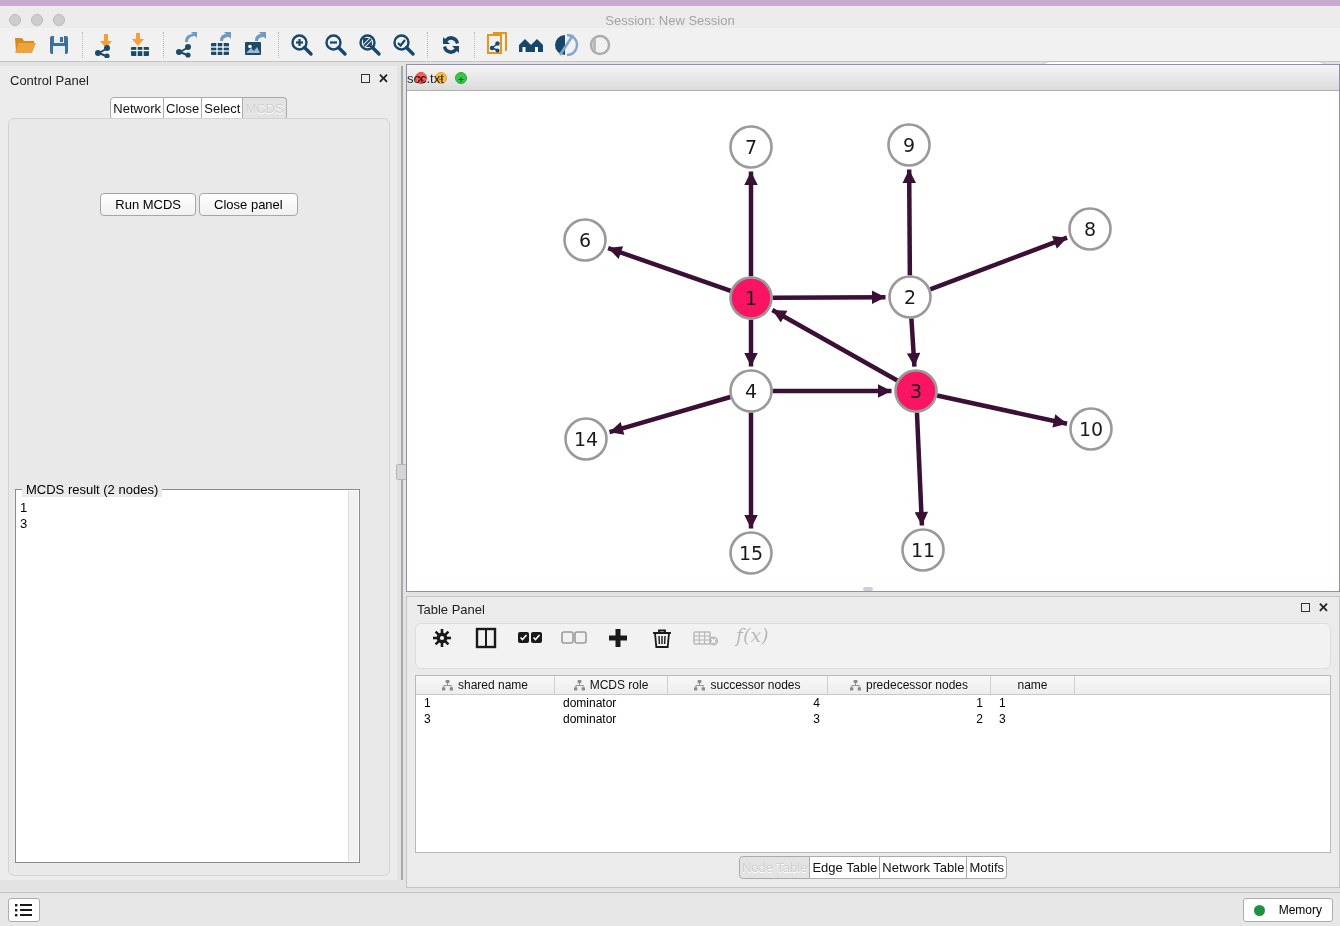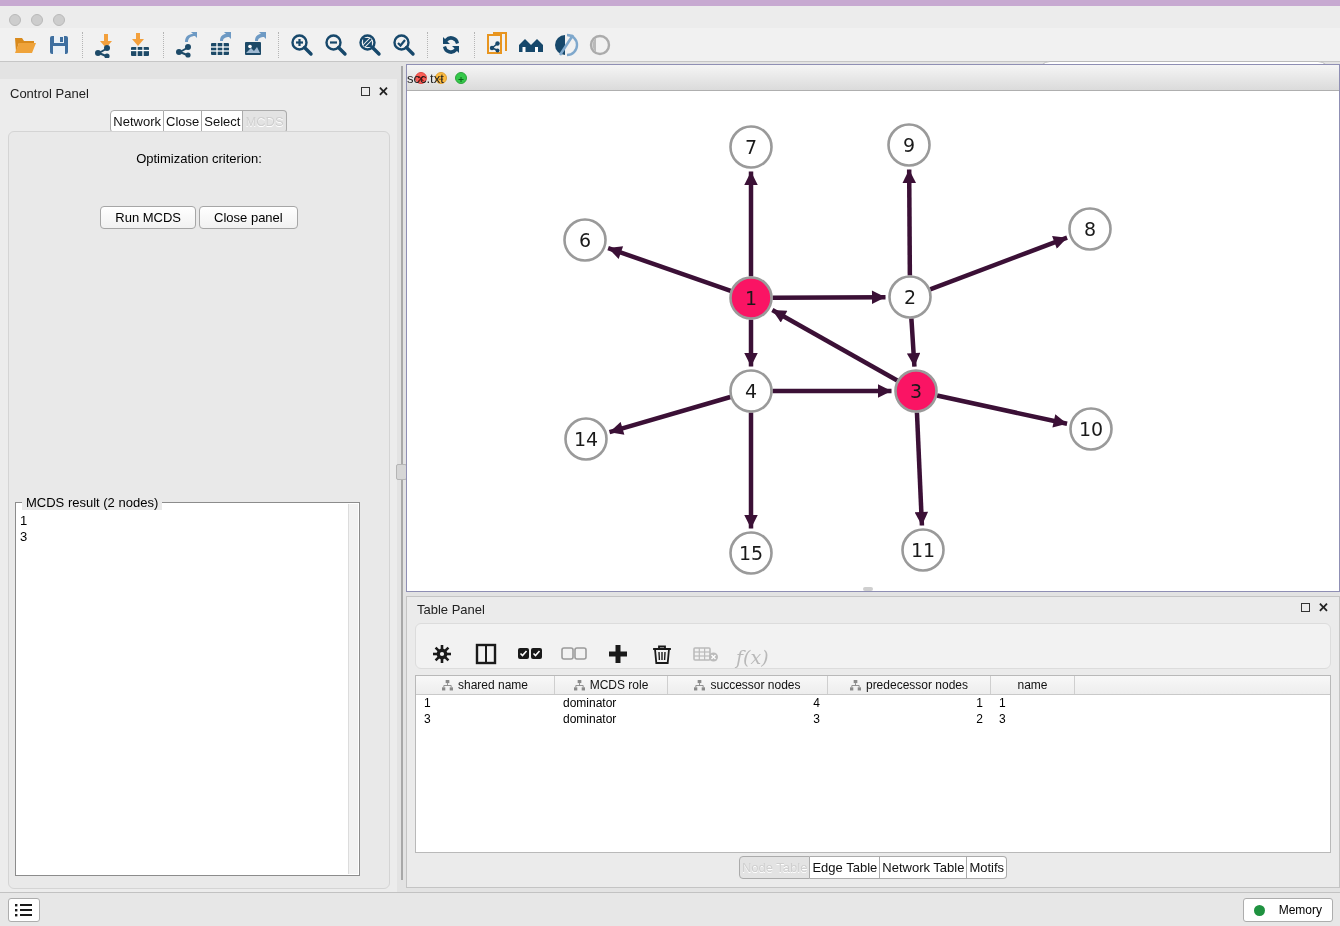--- a/index.html
+++ b/index.html
@@ -14,21 +14,21 @@
   .app-title { position:absolute; top:7px; left:0; width:100%; text-align:center; color:#A3A3A3; font-size:13px; }
 
   .toolbar { position:absolute; left:0; top:28px; width:1340px; height:34px; background:#F1F1F1; border-bottom:1px solid #C6C6C6; display:flex; align-items:center; padding-left:8px; }
   .tb-icon { width:34px; height:30px; display:flex; align-items:center; justify-content:center; cursor:default; }
   .tb-sep { width:1px; height:26px; margin:0 6px; border-left:1px dotted #B5B5B5; }
   .search-wrap { position:absolute; right:10px; top:33px; width:292px; height:24px; background:#FFF; border:1px solid #BBB; border-radius:12px; display:flex; align-items:center; padding-left:8px; }
   .search-wrap svg { opacity:.55; }
   .search-input { border:none; outline:none; background:transparent; flex:1; font-size:12px; height:20px; }
 
   
-  .control-panel { position:absolute; left:0; top:79px; width:397px; height:814px; background:#ECECEC; }
+  .control-panel { position:absolute; left:0; top:66px; width:397px; height:814px; background:#ECECEC; }
   .panel-head { position:absolute; left:10px; top:7px; font-size:13px; color:#222; }
   .panel-btns { position:absolute; right:8px; top:7px; display:flex; gap:8px; align-items:center; }
   .float-box { width:9px; height:9px; border:1.6px solid #333; display:inline-block; }
   .close-x { font-size:13px; font-weight:bold; color:#222; line-height:11px; }
 
   .cp-tabs { position:absolute; left:0; top:31px; width:100%; display:flex; justify-content:center; }
   .tab { padding:3px 2px; background:#FFF; border:1px solid #ABABAB; border-left:none; font-size:13px; color:#111; }
   .tab:first-child { border-left:1px solid #ABABAB; border-radius:4px 0 0 4px; }
   .tab:last-child { border-radius:0 4px 4px 0; }
   .tab.active { background:#E3E3E3; color:#CFCFCF; text-shadow:0 1px 0 #fff; }
@@ -57,21 +57,21 @@
   .light.red { left:8px; background:#FC5F57; border:1px solid #DF4744; color:#8E0E0B; }
   .light.yellow { left:28px; background:#FDBC40; border:1px solid #DFA136; color:#93590A; }
   .light.green { left:48px; background:#34C84A; border:1px solid #2CA43C; color:#0A6218; }
   .net-canvas { position:absolute; left:0; top:26px; width:932px; height:500px; background:#FFF; }
   .net-dimple { position:absolute; left:456px; bottom:0px; width:10px; height:4px; background:#CFCFCF; border-radius:2px; }
 
   
   .table-panel { position:absolute; left:406px; top:596px; width:934px; height:292px; background:#EBEBEB; border:1px solid #C4C4C4; }
   .tp-head { position:absolute; left:10px; top:5px; font-size:13px; color:#222; }
   .tp-btns { position:absolute; right:10px; top:5px; display:flex; gap:8px; align-items:center; }
-  .tp-toolbar { position:absolute; left:8px; top:26px; width:916px; height:46px; background:#F2F2F2; border:1px solid #DCDCDC; border-radius:6px; display:flex; align-items:flex-end; padding-left:12px; gap:16px; }
+  .tp-toolbar { position:absolute; left:8px; top:26px; width:916px; height:46px; background:#F2F2F2; border:1px solid #DCDCDC; border-radius:6px; display:flex; align-items:flex-start; padding-left:12px; gap:16px; }
   .tp-icon { display:flex; align-items:center; justify-content:center; width:28px; height:28px; }
   .fx { font-family:"DejaVu Serif", serif; font-style:italic; font-size:19px; color:#B9B9B9; }
 
   .node-table { position:absolute; left:8px; top:78px; width:916px; height:178px; background:#FFF; border:1px solid #B9B9B9; }
   .nt-header { display:flex; height:19px; background:linear-gradient(#F8F8F8,#EDEDED); border-bottom:1px solid #C9C9C9; }
   .nt-hcell { display:flex; align-items:center; justify-content:center; gap:5px; font-size:12px; color:#111; border-right:1px solid #CFCFCF; position:relative; }
   .nt-row { display:flex; height:16px; }
   .nt-cell { font-size:12px; color:#000; padding:1px 8px 0 8px; white-space:nowrap; overflow:hidden; }
   .tp-tabs { position:absolute; left:0; bottom:8px; width:100%; display:flex; justify-content:center; }
 
@@ -82,20 +82,21 @@
   .mem-dot { width:11px; height:11px; border-radius:50%; background:#1F9240; }
 </style>
 </head>
 <body>
 
 <div class="top-strip"></div>
 <div class="titlebar">
   <span class="traffic t1"></span>
   <span class="traffic t2"></span>
   <span class="traffic t3"></span>
+  <div class="app-title">Session: New Session</div>
 </div>
 
 <div class="toolbar">
   <span class="tb-icon">
     <svg width="24" height="24" viewBox="0 0 24 24">
         <path d="M2 5 L9 5 L11 8 L21 8 L21 10 L6 10 L3 19 Z" fill="#D98A1C"></path>
         <path d="M6 10 L23 10 L19 20 L2 20 Z" fill="#EFA33A"></path>
       </svg>
   </span>
   <span class="tb-icon">
@@ -252,21 +253,20 @@
     <span class="float-box"></span>
     <span class="close-x">✕</span>
   </div>
   <div class="cp-tabs">
       <span class="tab">Network</span>
       <span class="tab">Close</span>
       <span class="tab">Select</span>
       <span class="tab active">MCDS</span>
     </div>
   <div class="cp-content">
-    <div class="opt-label">Optimization criterion:</div>
     <div class="btn-row">
       <button class="push-btn">Run MCDS</button>
       <button class="push-btn">Close panel</button>
     </div>
     <div class="result-box">
       <span class="result-legend">MCDS result (2 nodes)</span>
       <div class="result-area">
           <div>1</div>
           <div>3</div>
         </div>

